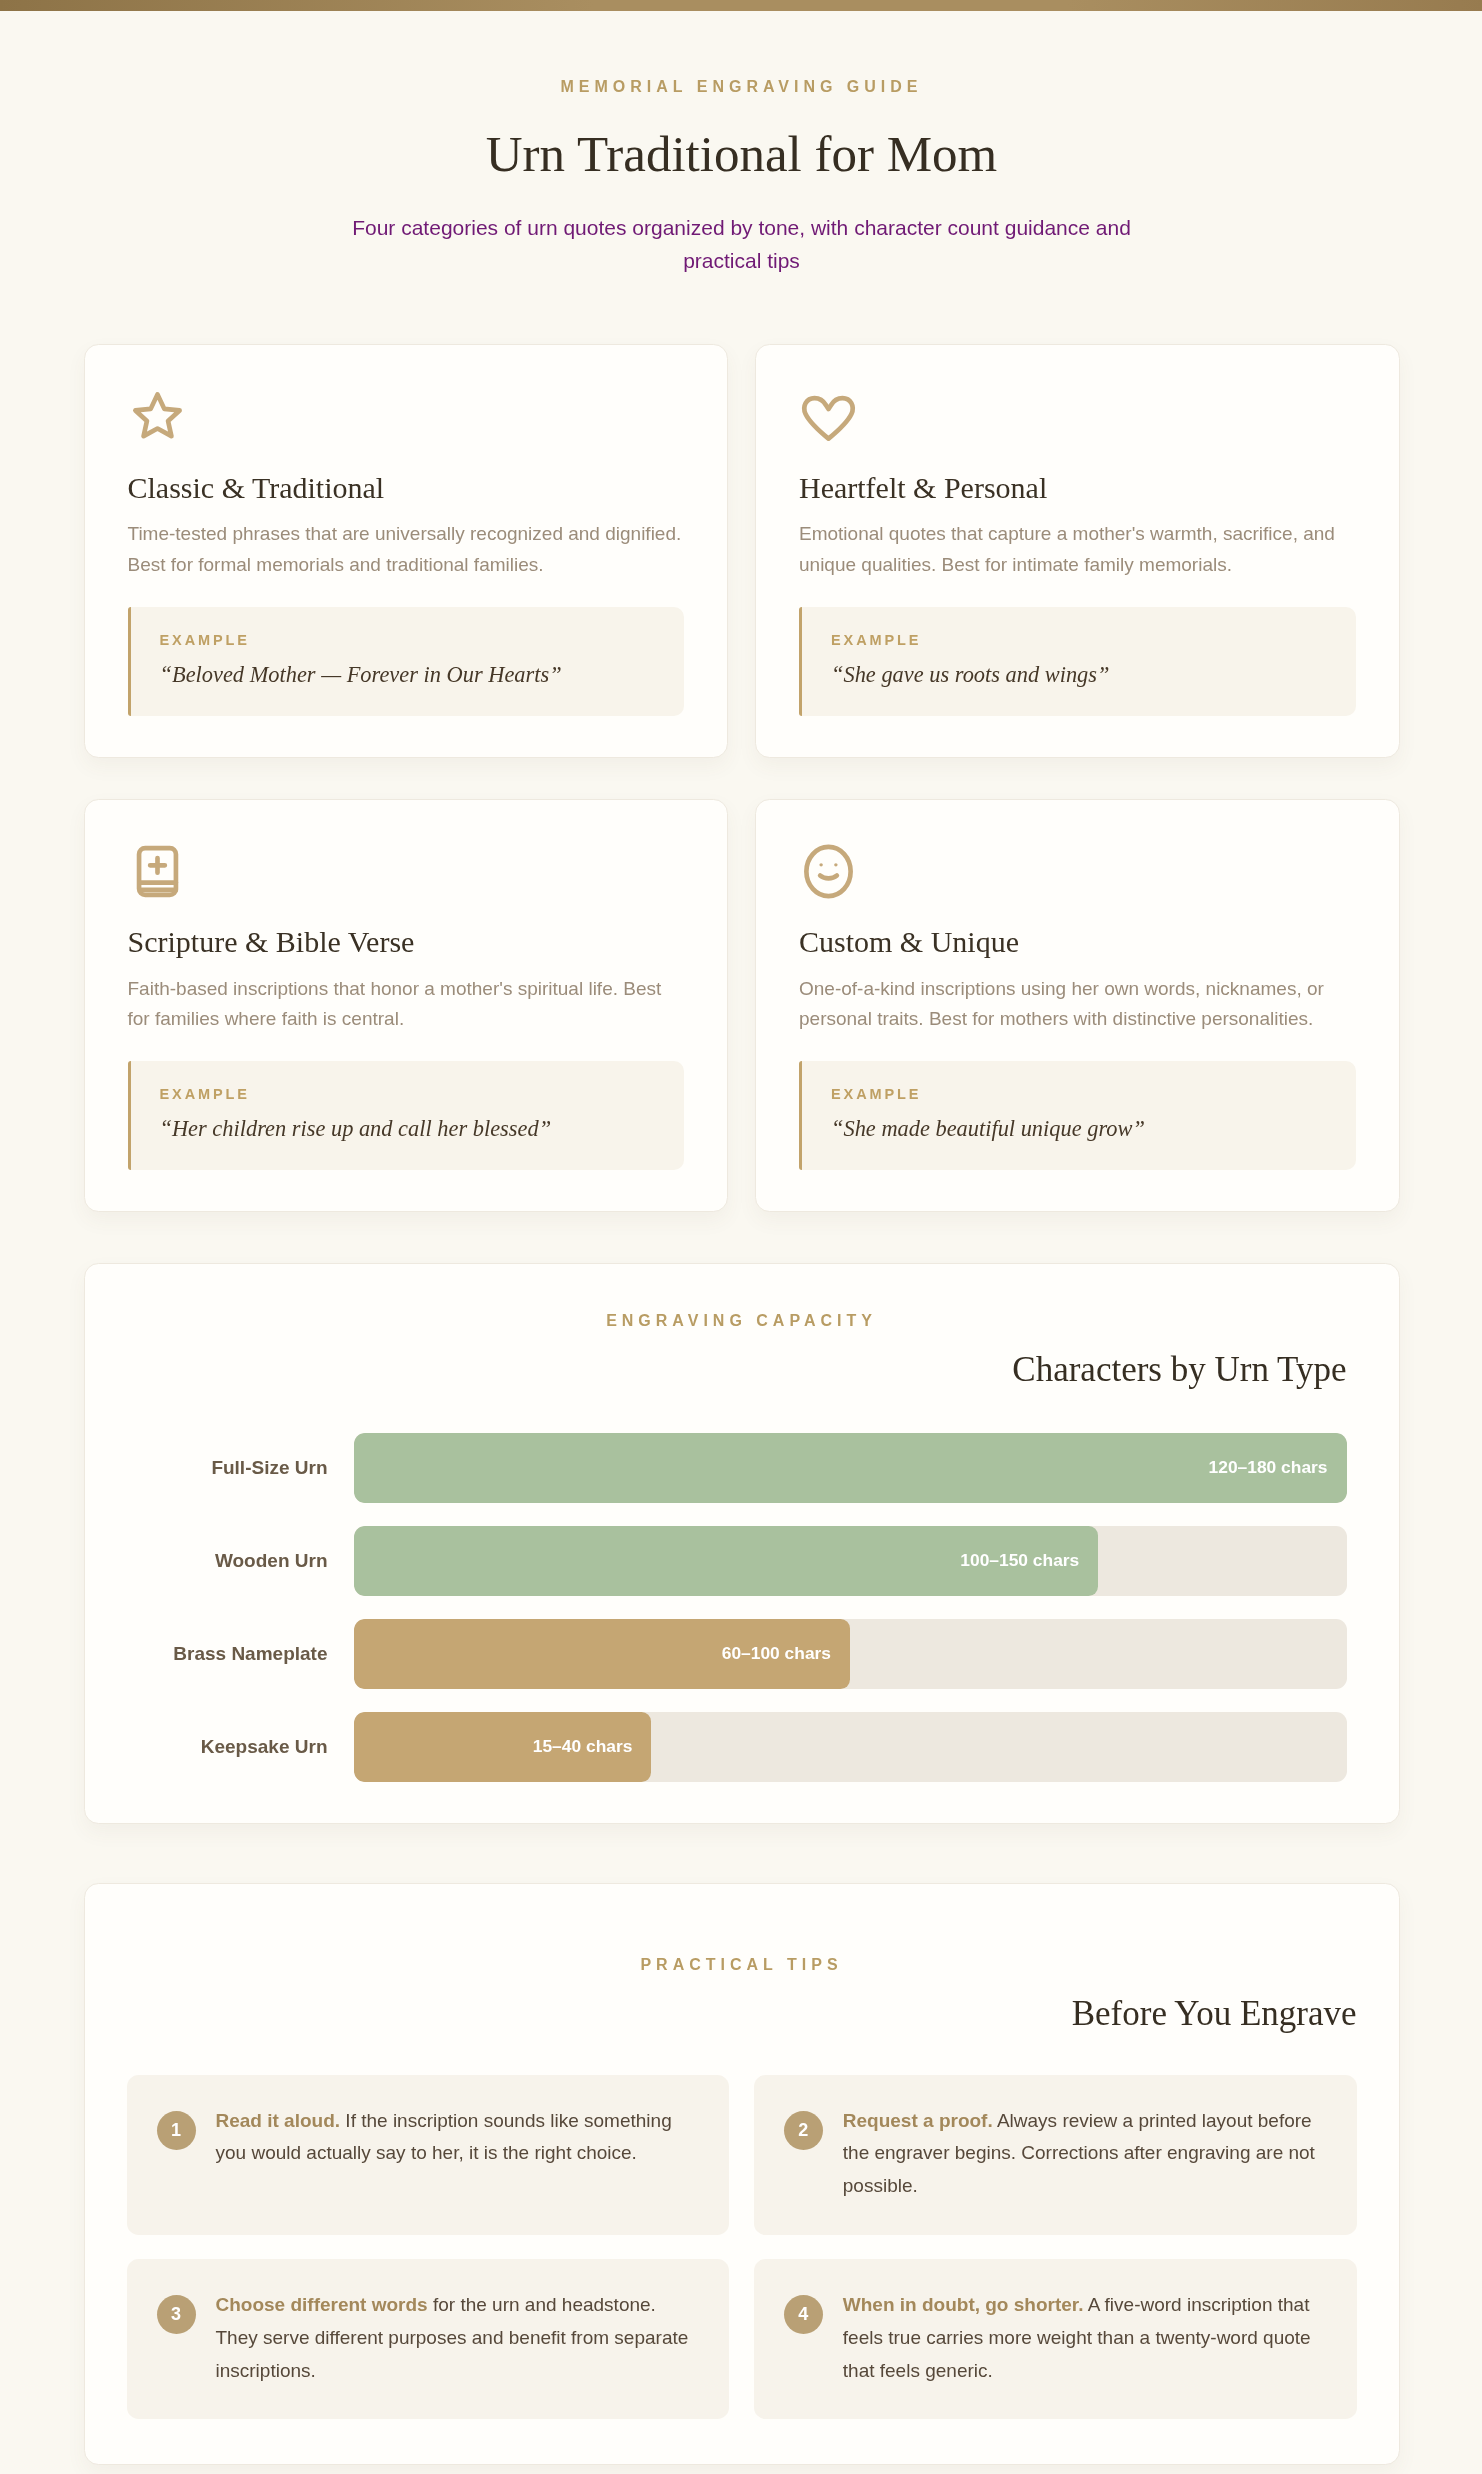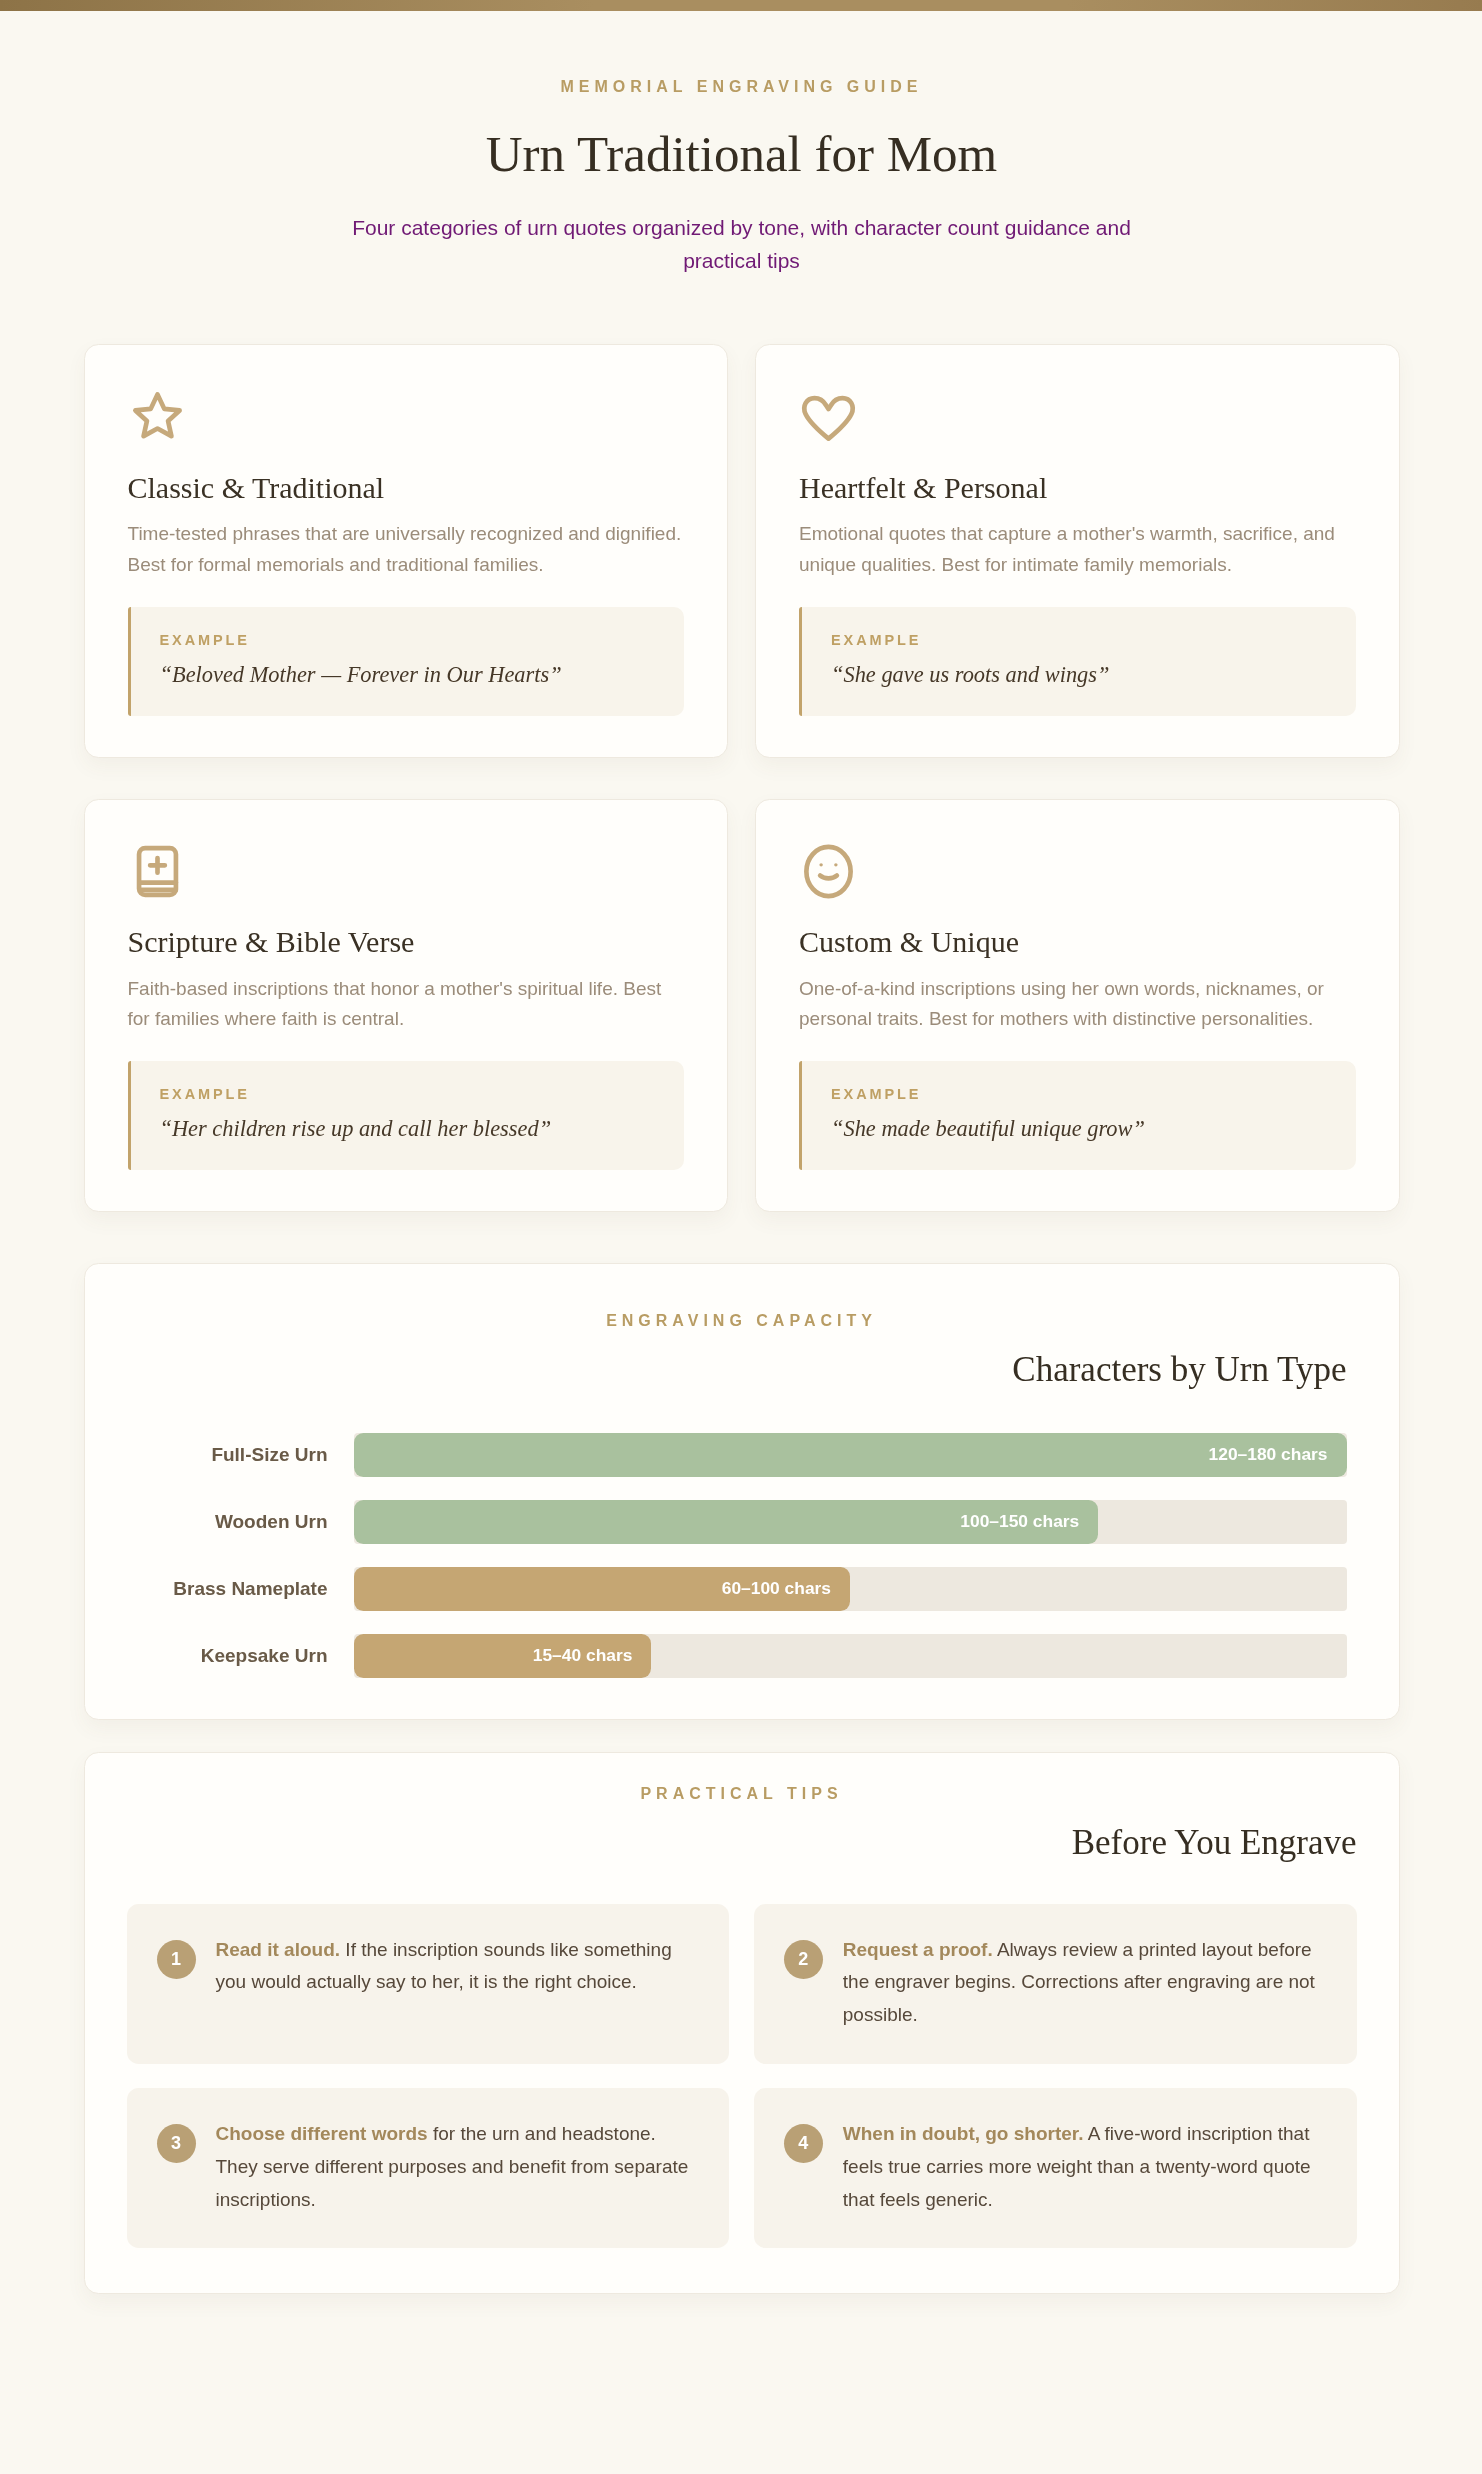--- a/index.html
+++ b/index.html
@@ -81,32 +81,32 @@
   
   .chart-card { margin-top:51px; padding:48px 52px 41px; }
   .chart-rows { margin-top:43px; }
   .chart-row { display:flex; align-items:center; margin-bottom:23px; }
   .chart-row:last-child { margin-bottom:0; }
   .row-label {
     width:217px; flex:0 0 217px; text-align:right; padding-right:26px;
     font-size:19px; font-weight:700; color:#695A47;
   }
   .track {
-    flex:1; height:44px; background:#EDE8DF; border-radius:4px;
+    flex:1; height:70px; background:#EDE8DF; border-radius:11px;
     position:relative; overflow:hidden;
   }
   .fill {
     height:100%; border-radius:9.4px;
     display:flex; align-items:center; justify-content:flex-end;
     padding-right:19px;
   }
   .fill span { color:#FFFFFF; font-size:17.4px; font-weight:700; white-space:nowrap; }
 
   
-  .tips-card { margin-top:32px; padding:32px 42px 45px; }
+  .tips-card { margin-top:59px; padding:72px 42px 45px; }
   .tips-grid {
     margin-top:41px;
     display:grid; grid-template-columns:1fr 1fr; gap:24.6px;
   }
   .tip {
     background:#F7F3EB; border-radius:11.6px;
     padding:30px 30px 32px;
     display:flex; align-items:flex-start; gap:20px;
   }
   .tip-num {

